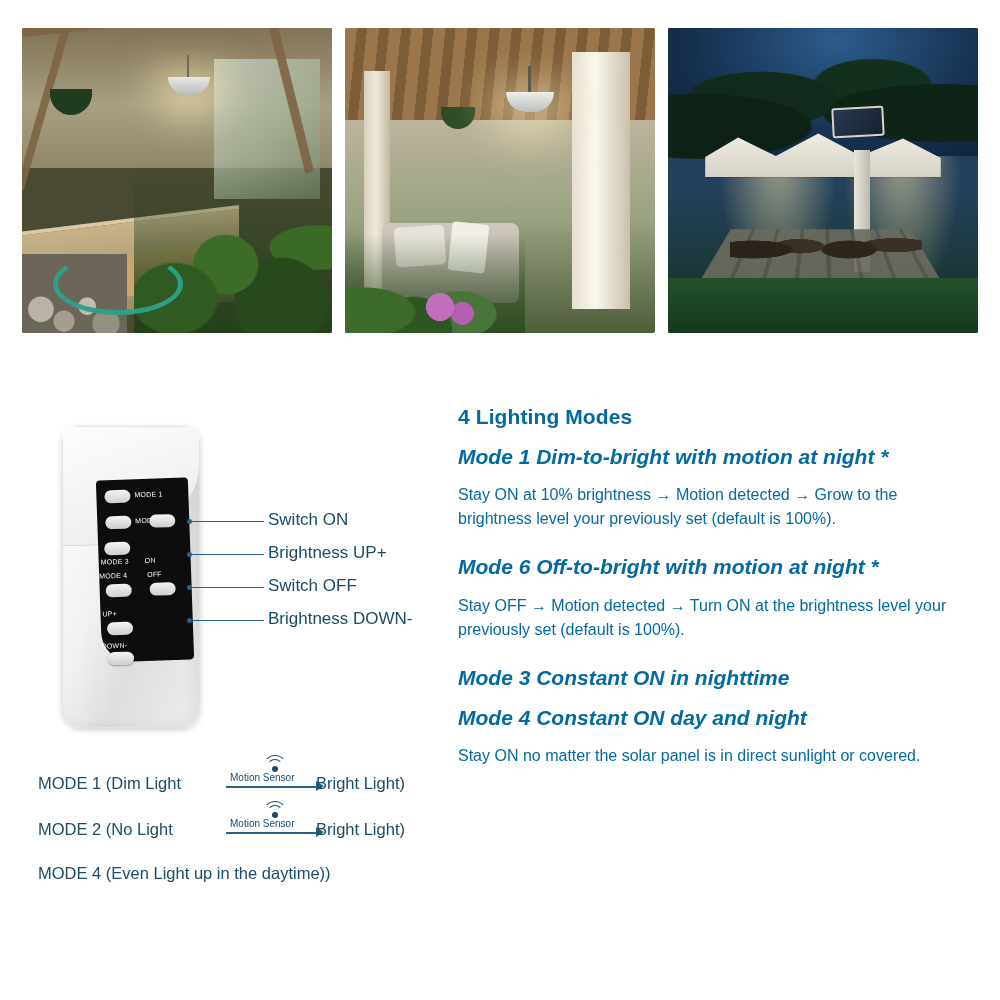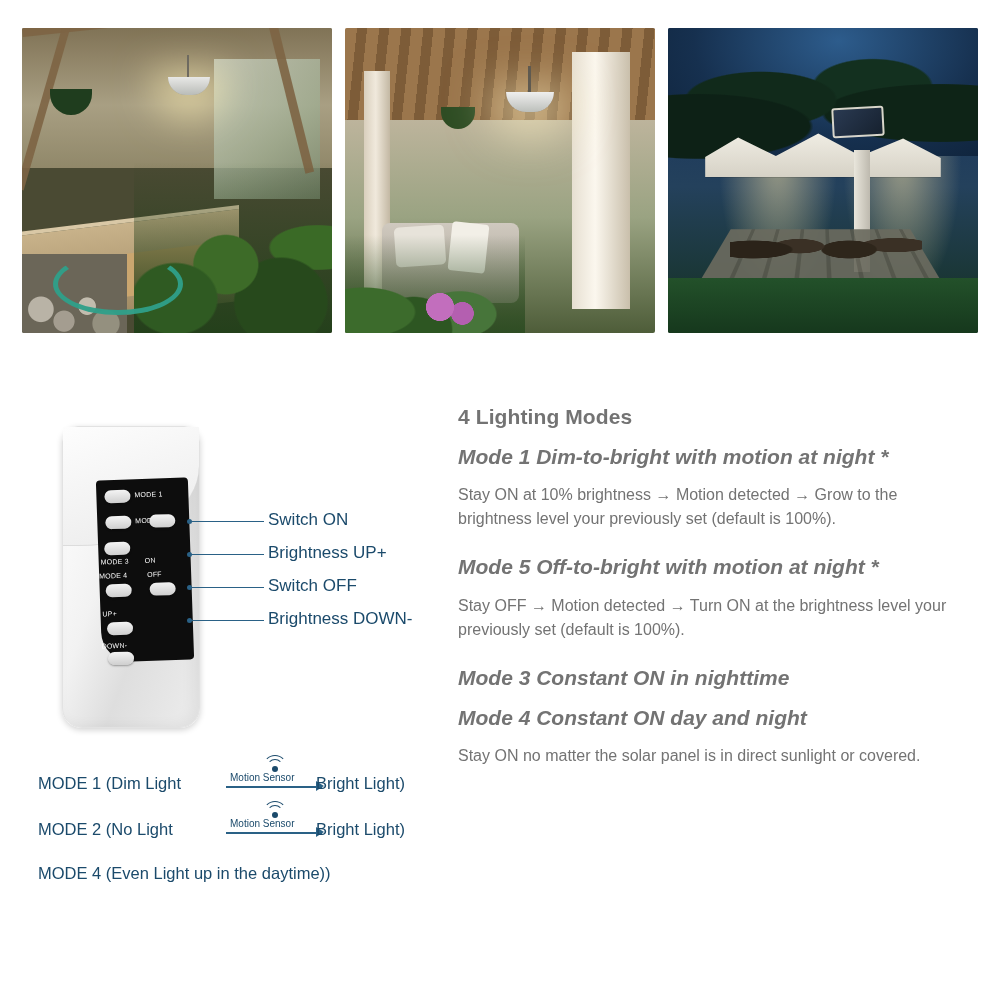--- a/index.html
+++ b/index.html
@@ -343,21 +343,21 @@
   }
   .mode-simple { position: relative; height: 44px; }
   .mode-simple .txt { position: absolute; left: 0; top: 10px; }
 
   
   .text-col {
     position: absolute;
     left: 458px;
     top: 405px;
     width: 508px;
-    color: #737373;
+    color: #0369a1;
   }
   .col-title {
     font-size: 21px;
     font-weight: bold;
     margin: 0 0 14px 0;
     letter-spacing: .1px;
   }
   .mode-head {
     font-size: 21px;
     font-weight: bold;
@@ -507,20 +507,20 @@
     <div class="txt">MODE 4 (Even Light up in the daytime))</div>
   </div>
 </div>
 
 <div class="text-col">
   <h2 class="col-title">4 Lighting Modes</h2>
 
   <p class="mode-head">Mode 1 Dim-to-bright with motion at night *</p>
   <p class="mode-body">Stay ON at 10% brightness → Motion detected → Grow to the brightness level your previously set (default is 100%).</p>
 
-  <p class="mode-head">Mode 5 Off-to-bright with motion at night *</p>
+  <p class="mode-head">Mode 6 Off-to-bright with motion at night *</p>
   <p class="mode-body">Stay OFF → Motion detected → Turn ON at the brightness level your previously set (default is 100%).</p>
 
   <p class="mode-head">Mode 3 Constant ON in nighttime</p>
 
   <p class="mode-head">Mode 4 Constant ON day and night</p>
   <p class="mode-body">Stay ON no matter the solar panel is in direct sunlight or covered.</p>
 </div>
 
 </body></html>

